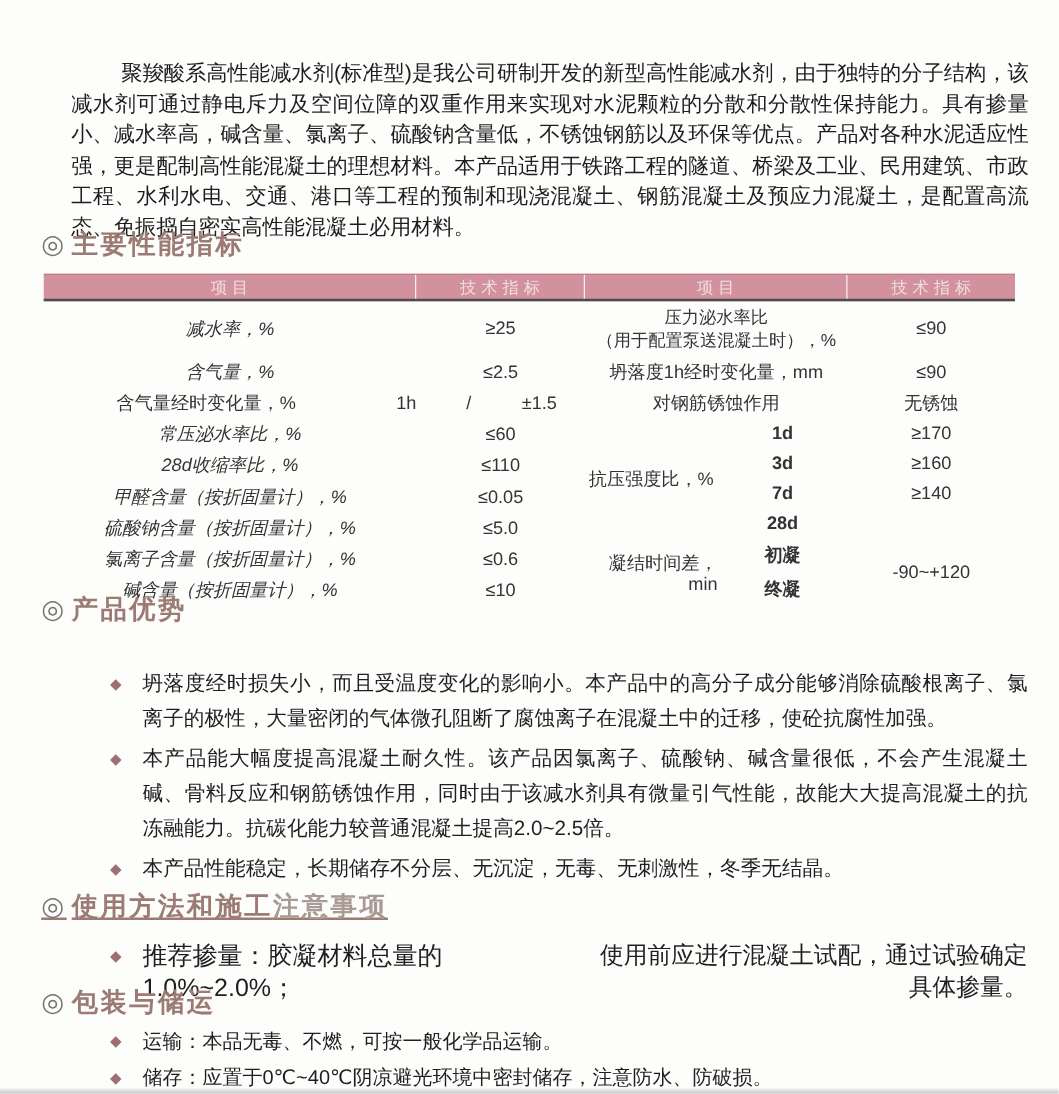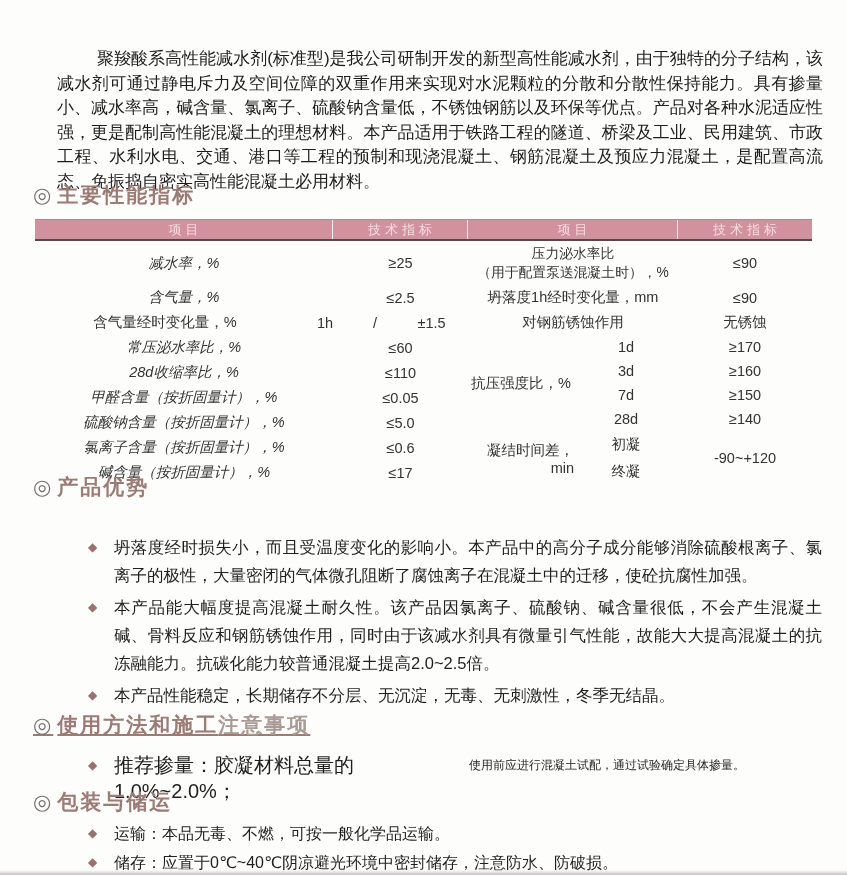--- a/index.html
+++ b/index.html
@@ -44,39 +44,39 @@
   .cell { display:flex; align-items:center; justify-content:center; text-align:center; }
   .lrow, .rrow { display:flex; }
   .h44 { height:44px; } .h25 { height:25px; }
   .c-label { width:298px;font-style:italic; } .c-val { width:135px; }
   .c-item { width:210px; } .c-val2 { width:134px; }
   .two-line { flex-direction:column; line-height:19px; font-size:13.8px; }
   
   .sp-label { width:260px; } .sp-sub { width:60px; } .sp-slash { width:40px; } .sp-val { width:73px; }
   
   .grow { display:flex; }
-  .g-label { width:106px;text-align:right; } .g-sub { width:104px; display:flex; flex-direction:column; }
+  .g-label { width:106px;text-align:right; } .g-sub { width:104px; display:flex; flex-direction:column;font-weight:bold; }
   .g-vcol { width:134px; display:flex; flex-direction:column; }
   .g-sub .cell, .g-vcol .cell { height:24px; }
   .setting .g-sub .cell { height:27px; }
   .strength { height:96px; } .setting { height:54px; }
 
   
   .adv-list { position:absolute; left:88px; top:533px; width:734px; }
   .b-item { display:flex; margin-bottom:4px; }
   .b-diamond {
     flex:0 0 26px; color:#9d6f70; font-size:12px; line-height:28px;
   }
   .b-text {
     flex:1; font-size:16.5px; line-height:28px; text-align:justify; color:#1f1f1f;
   }
   .usage-row { position:absolute; left:88px; top:752px; width:734px; display:flex; }
   .usage-row .b-diamond { line-height:26px; }
   .usage-row .dosage { width:355px; font-size:20px; line-height:26px; color:#1f1f1f; }
-  .usage-row .note { flex:1; font-size:12px; line-height:26px; color:#1f1f1f; }
+  .usage-row .note { flex:1; font-size:19px; line-height:26px; color:#1f1f1f;text-align:right; }
   .pack-list { position:absolute; left:88px; top:821px; width:734px; }
   .pack-list .b-item { margin-bottom:4px; }
   .pack-list .b-diamond { line-height:25px; }
   .pack-list .b-text { line-height:25px; font-size:16px; }
 
   .pos-perf { top:181px; }
   .pos-adv { top:473px; }
   .pos-usage { top:711px;text-decoration:underline; }
   .pos-pack { top:788px; }
 
@@ -135,21 +135,21 @@
         <div class="lrow h25">
           <div class="cell c-label">硫酸钠含量（按折固量计），%</div>
           <div class="cell c-val">≤5.0</div>
         </div>
         <div class="lrow h25">
           <div class="cell c-label">氯离子含量（按折固量计），%</div>
           <div class="cell c-val">≤0.6</div>
         </div>
         <div class="lrow h25">
           <div class="cell c-label">碱含量（按折固量计），%</div>
-          <div class="cell c-val">≤17</div>
+          <div class="cell c-val">≤10</div>
         </div>
       </div>
 
       <div class="half-right">
         <div class="rrow h44">
           <div class="cell c-item two-line">
             <div>压力泌水率比</div>
             <div>（用于配置泵送混凝土时），%</div>
           </div>
           <div class="cell c-val2">≤90</div>
@@ -166,21 +166,20 @@
           <div class="cell g-label">抗压强度比，%</div>
           <div class="g-sub">
             <div class="cell">1d</div>
             <div class="cell">3d</div>
             <div class="cell">7d</div>
             <div class="cell">28d</div>
           </div>
           <div class="g-vcol">
             <div class="cell">≥170</div>
             <div class="cell">≥160</div>
-            <div class="cell">≥150</div>
             <div class="cell">≥140</div>
           </div>
         </div>
         <div class="grow setting">
           <div class="cell g-label">凝结时间差，min</div>
           <div class="g-sub">
             <div class="cell">初凝</div>
             <div class="cell">终凝</div>
           </div>
           <div class="g-vcol">

